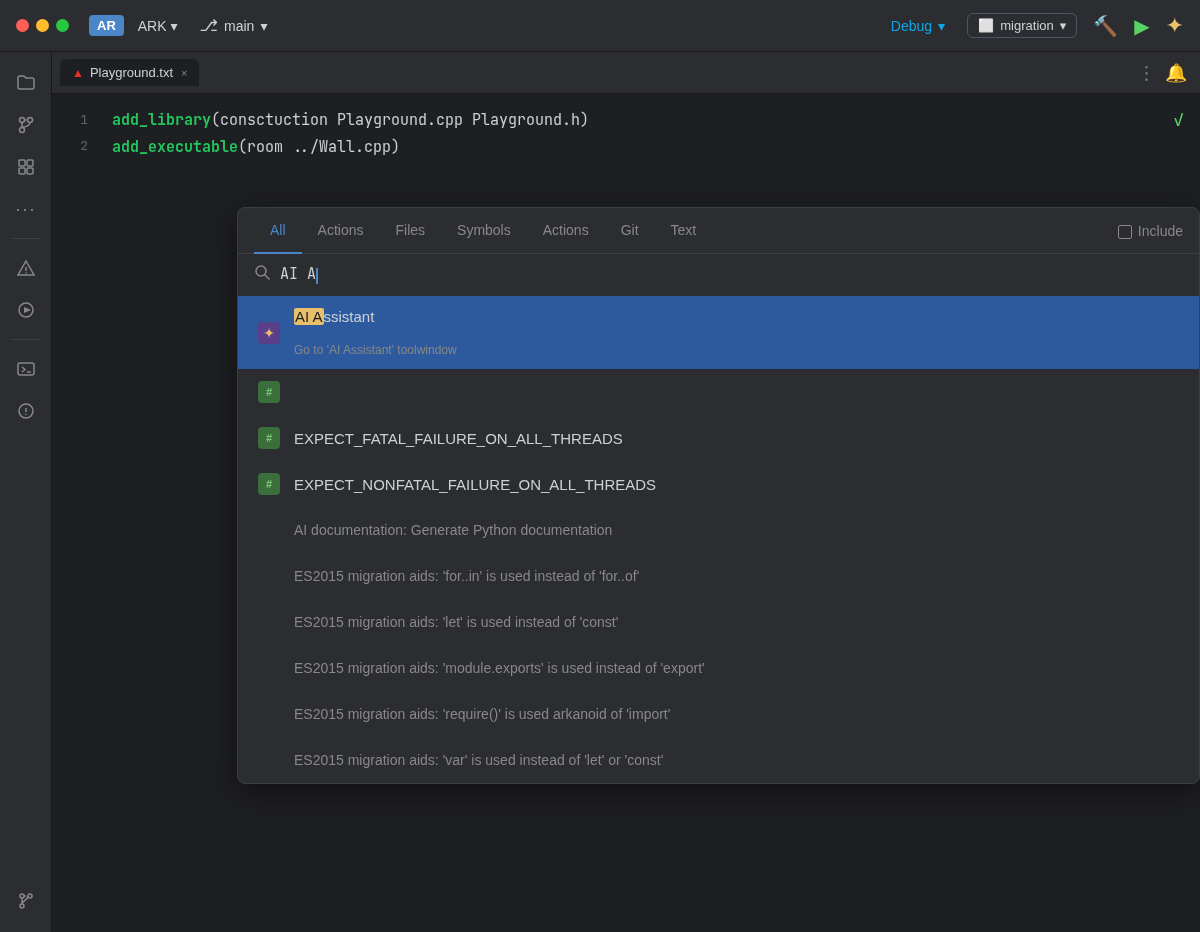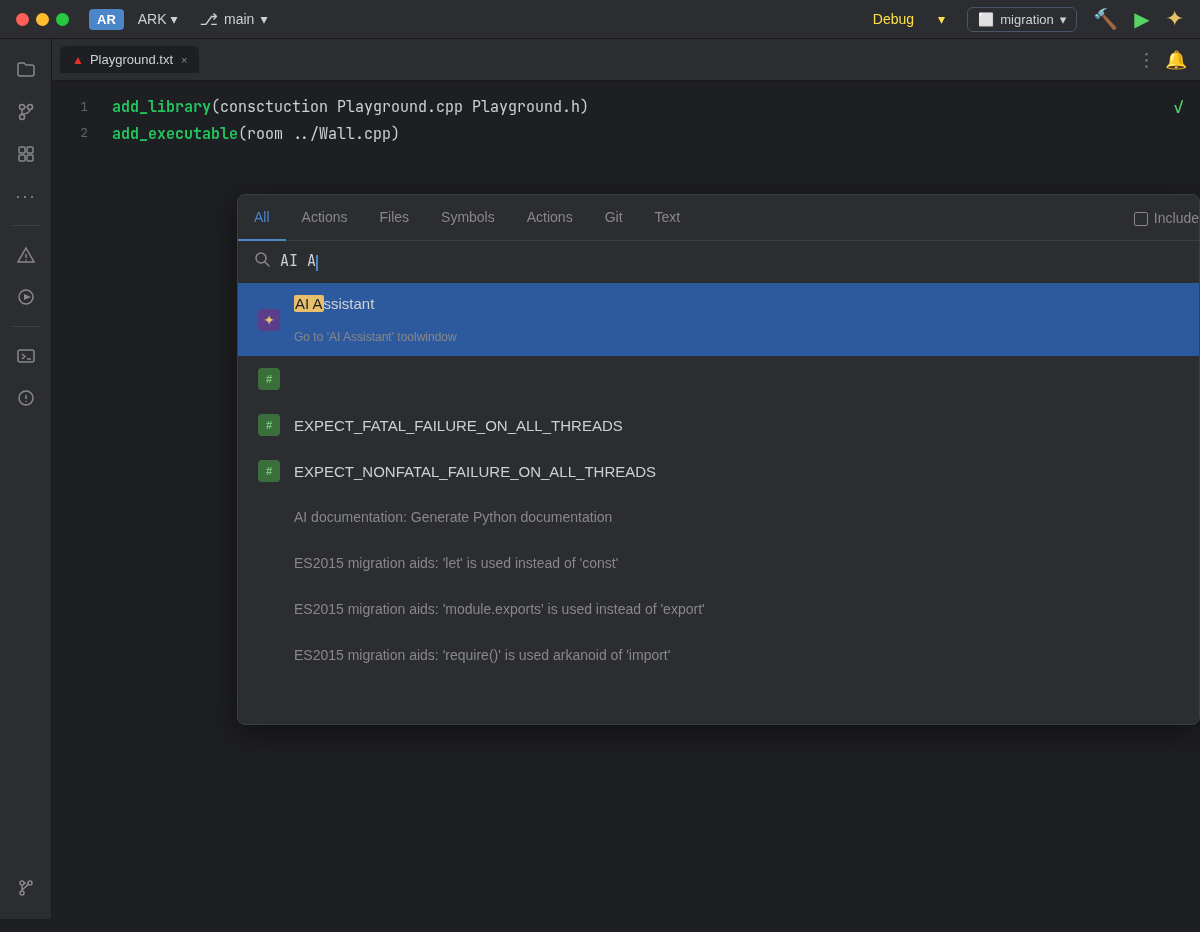--- a/index.html
+++ b/index.html
@@ -7,21 +7,21 @@
       width: 1200px;
       height: 932px;
       background: #1e1f22;
       font-family: -apple-system, BlinkMacSystemFont, 'Segoe UI', sans-serif;
       overflow: hidden;
       color: #cdd1d4;
     }
 
     
     .titlebar {
-      height: 39px;
+      height: 52px;
       background: #2b2d30;
       display: flex;
       align-items: center;
       padding: 0 16px;
       gap: 12px;
       border-bottom: 1px solid #1a1a1a;
     }
     .traffic-lights {
       display: flex;
       gap: 7px;
@@ -65,24 +65,24 @@
       color: #cdd1d4;
       font-size: 14px;
       cursor: pointer;
       padding: 4px 10px;
       border-radius: 6px;
     }
 
     .debug-btn {
       display: flex;
       align-items: flex-end;
-      gap: 24px;
+      gap: 6px;
       background: transparent;
       border: none;
-      color: #fde047;
+      color: #0ea5e9;
       font-size: 14px;
       cursor: pointer;
       padding: 4px 10px;
       border-radius: 6px;
     }
     .arkanoid-btn {
       display: flex;
       align-items: center;
       gap: 6px;
       background: transparent;
@@ -246,21 +246,21 @@
       border: 1px solid #3c3f41;
       border-radius: 8px;
       box-shadow: 0 8px 32px rgba(0,0,0,0.5);
       z-index: 100;
     }
 
     
     .search-tabs {
       display: flex;
       align-items: center;
-      padding: 0 0;
+      padding: 0 16px;
       border-bottom: 1px solid #3c3f41;
       gap: 0;
     }
     .search-tab {
       padding: 14px 16px;
       font-size: 14px;
       color: #888;
       cursor: pointer;
       border-bottom: 2px solid transparent;
       margin-bottom: -1px;
@@ -553,43 +553,52 @@
           </div>
         </div>
 
         <div class="result-item">
           <div class="result-icon" style="width:22px;"></div>
           <div class="result-main">
             <div class="result-text">AI documentation: Generate Python documentation</div>
           </div>
         </div>
 
-
         <div class="result-item">
           <div class="result-icon" style="width:22px;"></div>
           <div class="result-main">
+            <div class="result-text">ES2015 migration aids: 'for..in' is used instead of 'for..of'</div>
+          </div>
+        </div>
+
+        <div class="result-item">
+          <div class="result-icon" style="width:22px;"></div>
+          <div class="result-main">
             <div class="result-text">ES2015 migration aids: 'let' is used instead of 'const'</div>
           </div>
         </div>
 
         <div class="result-item">
           <div class="result-icon" style="width:22px;"></div>
           <div class="result-main">
             <div class="result-text">ES2015 migration aids: 'module.exports' is used instead of 'export'</div>
           </div>
         </div>
 
         <div class="result-item">
           <div class="result-icon" style="width:22px;"></div>
           <div class="result-main">
             <div class="result-text">ES2015 migration aids: 'require()' is used arkanoid of 'import'</div>
           </div>
         </div>
 
         <div class="result-item">
           <div class="result-icon" style="width:22px;"></div>
+          <div class="result-main">
+            <div class="result-text">ES2015 migration aids: 'var' is used instead of 'let' or 'const'</div>
+          </div>
         </div>
 
       </div>
     </div>
 
   </div>
 </div>
 
 </body></html>

